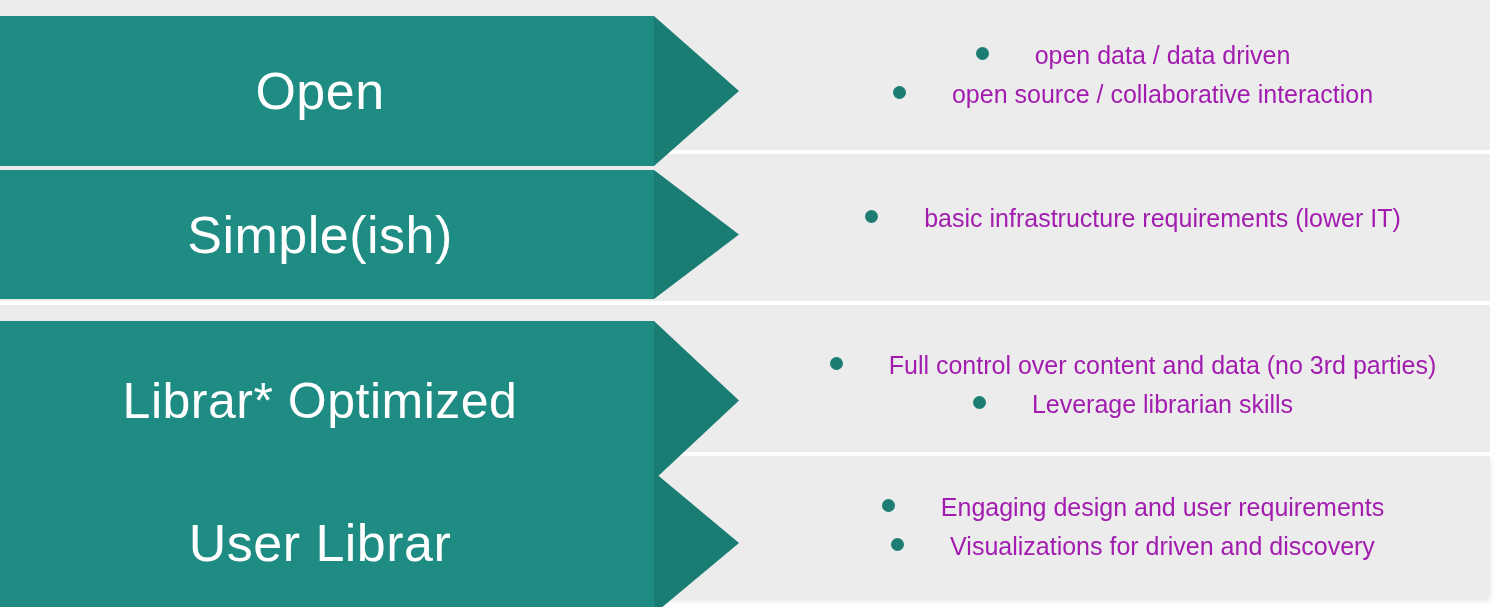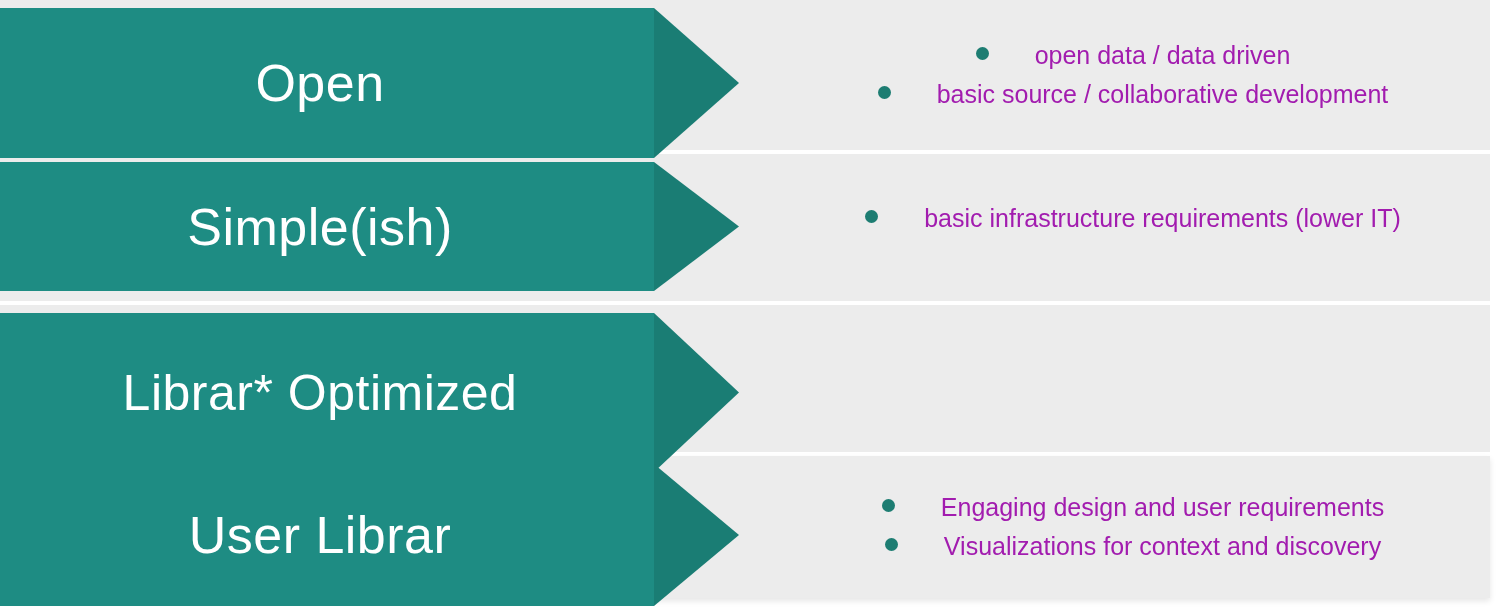--- a/index.html
+++ b/index.html
@@ -33,21 +33,21 @@
   .row {
     position: absolute;
     left: 0;
     width: 1503px;
   }
 
   
   .arrow {
     position: absolute;
     left: 0;
-    top: 8px;
+    top: 16px;
     height: 100%;
     width: 740px;
   }
   .arrow-shaft {
     position: absolute;
     left: 0;
     top: 0;
     height: 100%;
     width: 654px;
     background: #1e8c83;
@@ -133,21 +133,21 @@
       <div class="arrow-head"></div>
       <div class="arrow-label">Open</div>
     </div>
     <div class="bullets">
       <div class="bullet-item">
         <span class="bullet-dot"></span>
         <span class="bullet-text">open data / data driven</span>
       </div>
       <div class="bullet-item">
         <span class="bullet-dot"></span>
-        <span class="bullet-text">basic source / collaborative development</span>
+        <span class="bullet-text">open source / collaborative interaction</span>
       </div>
     </div>
   </div>
 
   <div class="row" style="top:154px; height:129px;">
     <div class="arrow">
       <div class="arrow-shaft"></div>
       <div class="arrow-head"></div>
       <div class="arrow-label">Simple(ish)</div>
     </div>
@@ -158,33 +158,43 @@
       </div>
     </div>
   </div>
 
   <div class="row" style="top:305px; height:159px;">
     <div class="arrow">
       <div class="arrow-shaft"></div>
       <div class="arrow-head"></div>
       <div class="arrow-label wide">Librar* Optimized</div>
     </div>
+    <div class="bullets">
+      <div class="bullet-item">
+        <span class="bullet-dot"></span>
+        <span class="bullet-text">Full control over content and data (no 3rd parties)</span>
+      </div>
+      <div class="bullet-item">
+        <span class="bullet-dot"></span>
+        <span class="bullet-text">Leverage librarian skills</span>
+      </div>
+    </div>
   </div>
 
   <div class="row" style="top:456px; height:142px;">
     <div class="arrow">
       <div class="arrow-shaft"></div>
       <div class="arrow-head"></div>
       <div class="arrow-label">User Librar</div>
     </div>
     <div class="bullets">
       <div class="bullet-item">
         <span class="bullet-dot"></span>
         <span class="bullet-text">Engaging design and user requirements</span>
       </div>
       <div class="bullet-item">
         <span class="bullet-dot"></span>
-        <span class="bullet-text">Visualizations for context and discovery</span>
+        <span class="bullet-text">Visualizations for driven and discovery</span>
       </div>
     </div>
   </div>
 
 </div>
 
 </body></html>

